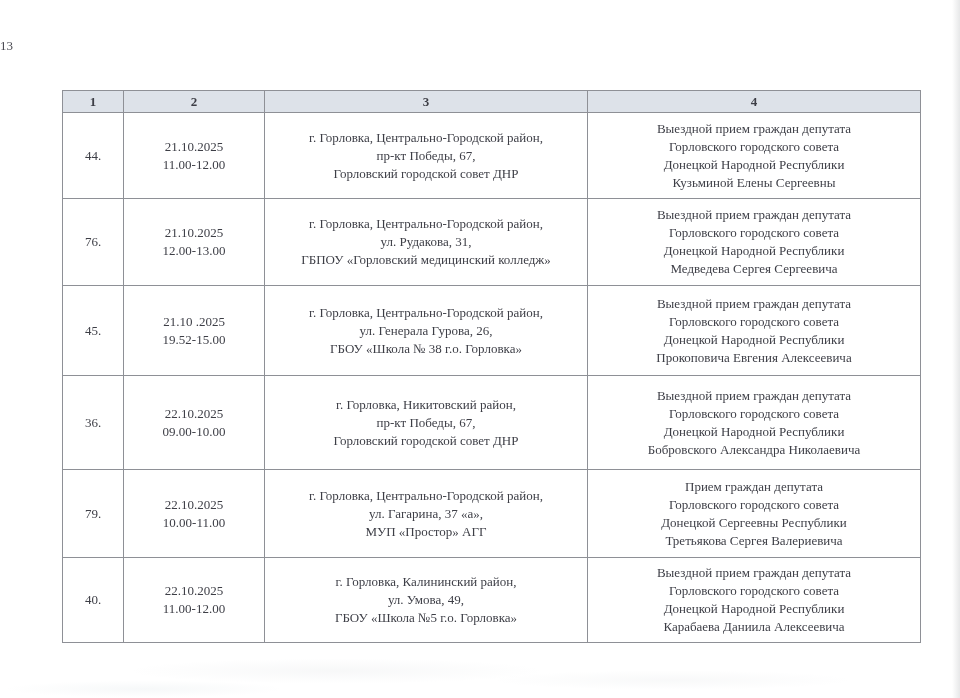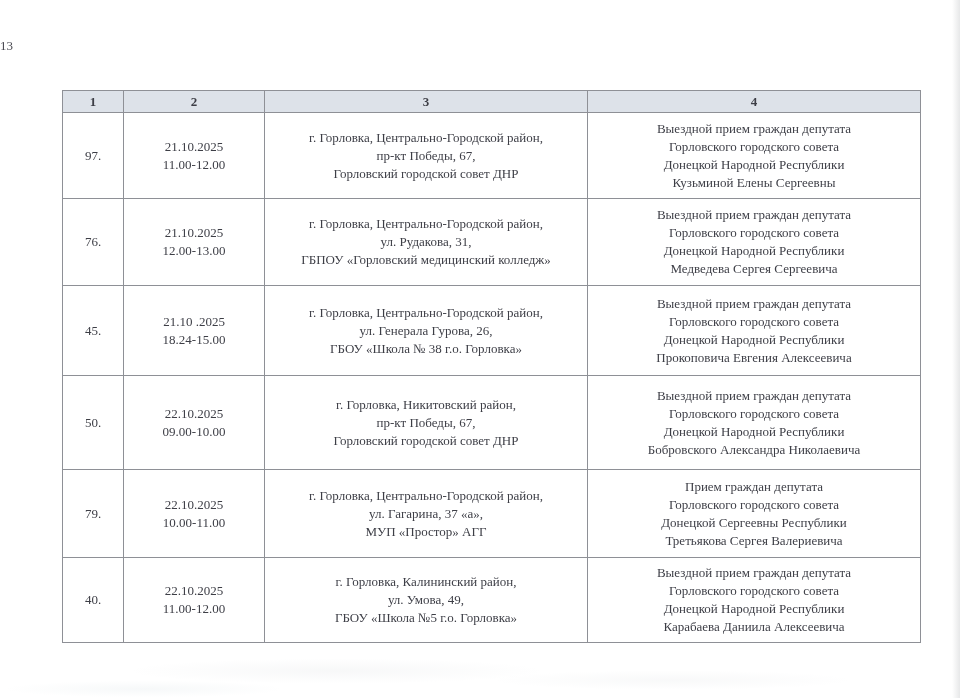--- a/index.html
+++ b/index.html
@@ -100,21 +100,21 @@
     <thead>
       <tr>
         <th>1</th>
         <th>2</th>
         <th>3</th>
         <th>4</th>
       </tr>
     </thead>
     <tbody>
       <tr class="r0">
-        <td>97.</td>
+        <td>44.</td>
         <td>21.10.2025
 11.00-12.00</td>
         <td>г. Горловка, Центрально-Городской район,
 пр-кт Победы, 67,
 Горловский городской совет ДНР</td>
         <td>Выездной прием граждан депутата
 Горловского городского совета
 Донецкой Народной Республики
 Кузьминой Елены Сергеевны</td>
       </tr>
@@ -126,31 +126,31 @@
 ул. Рудакова, 31,
 ГБПОУ «Горловский медицинский колледж»</td>
         <td>Выездной прием граждан депутата
 Горловского городского совета
 Донецкой Народной Республики
 Медведева Сергея Сергеевича</td>
       </tr>
       <tr class="r2">
         <td>45.</td>
         <td>21.10 .2025
-18.24-15.00</td>
+19.52-15.00</td>
         <td>г. Горловка, Центрально-Городской район,
 ул. Генерала Гурова, 26,
 ГБОУ «Школа № 38 г.о. Горловка»</td>
         <td>Выездной прием граждан депутата
 Горловского городского совета
 Донецкой Народной Республики
 Прокоповича Евгения Алексеевича</td>
       </tr>
       <tr class="r3">
-        <td>50.</td>
+        <td>36.</td>
         <td>22.10.2025
 09.00-10.00</td>
         <td>г. Горловка, Никитовский район,
 пр-кт Победы, 67,
 Горловский городской совет ДНР</td>
         <td>Выездной прием граждан депутата
 Горловского городского совета
 Донецкой Народной Республики
 Бобровского Александра Николаевича</td>
       </tr>

